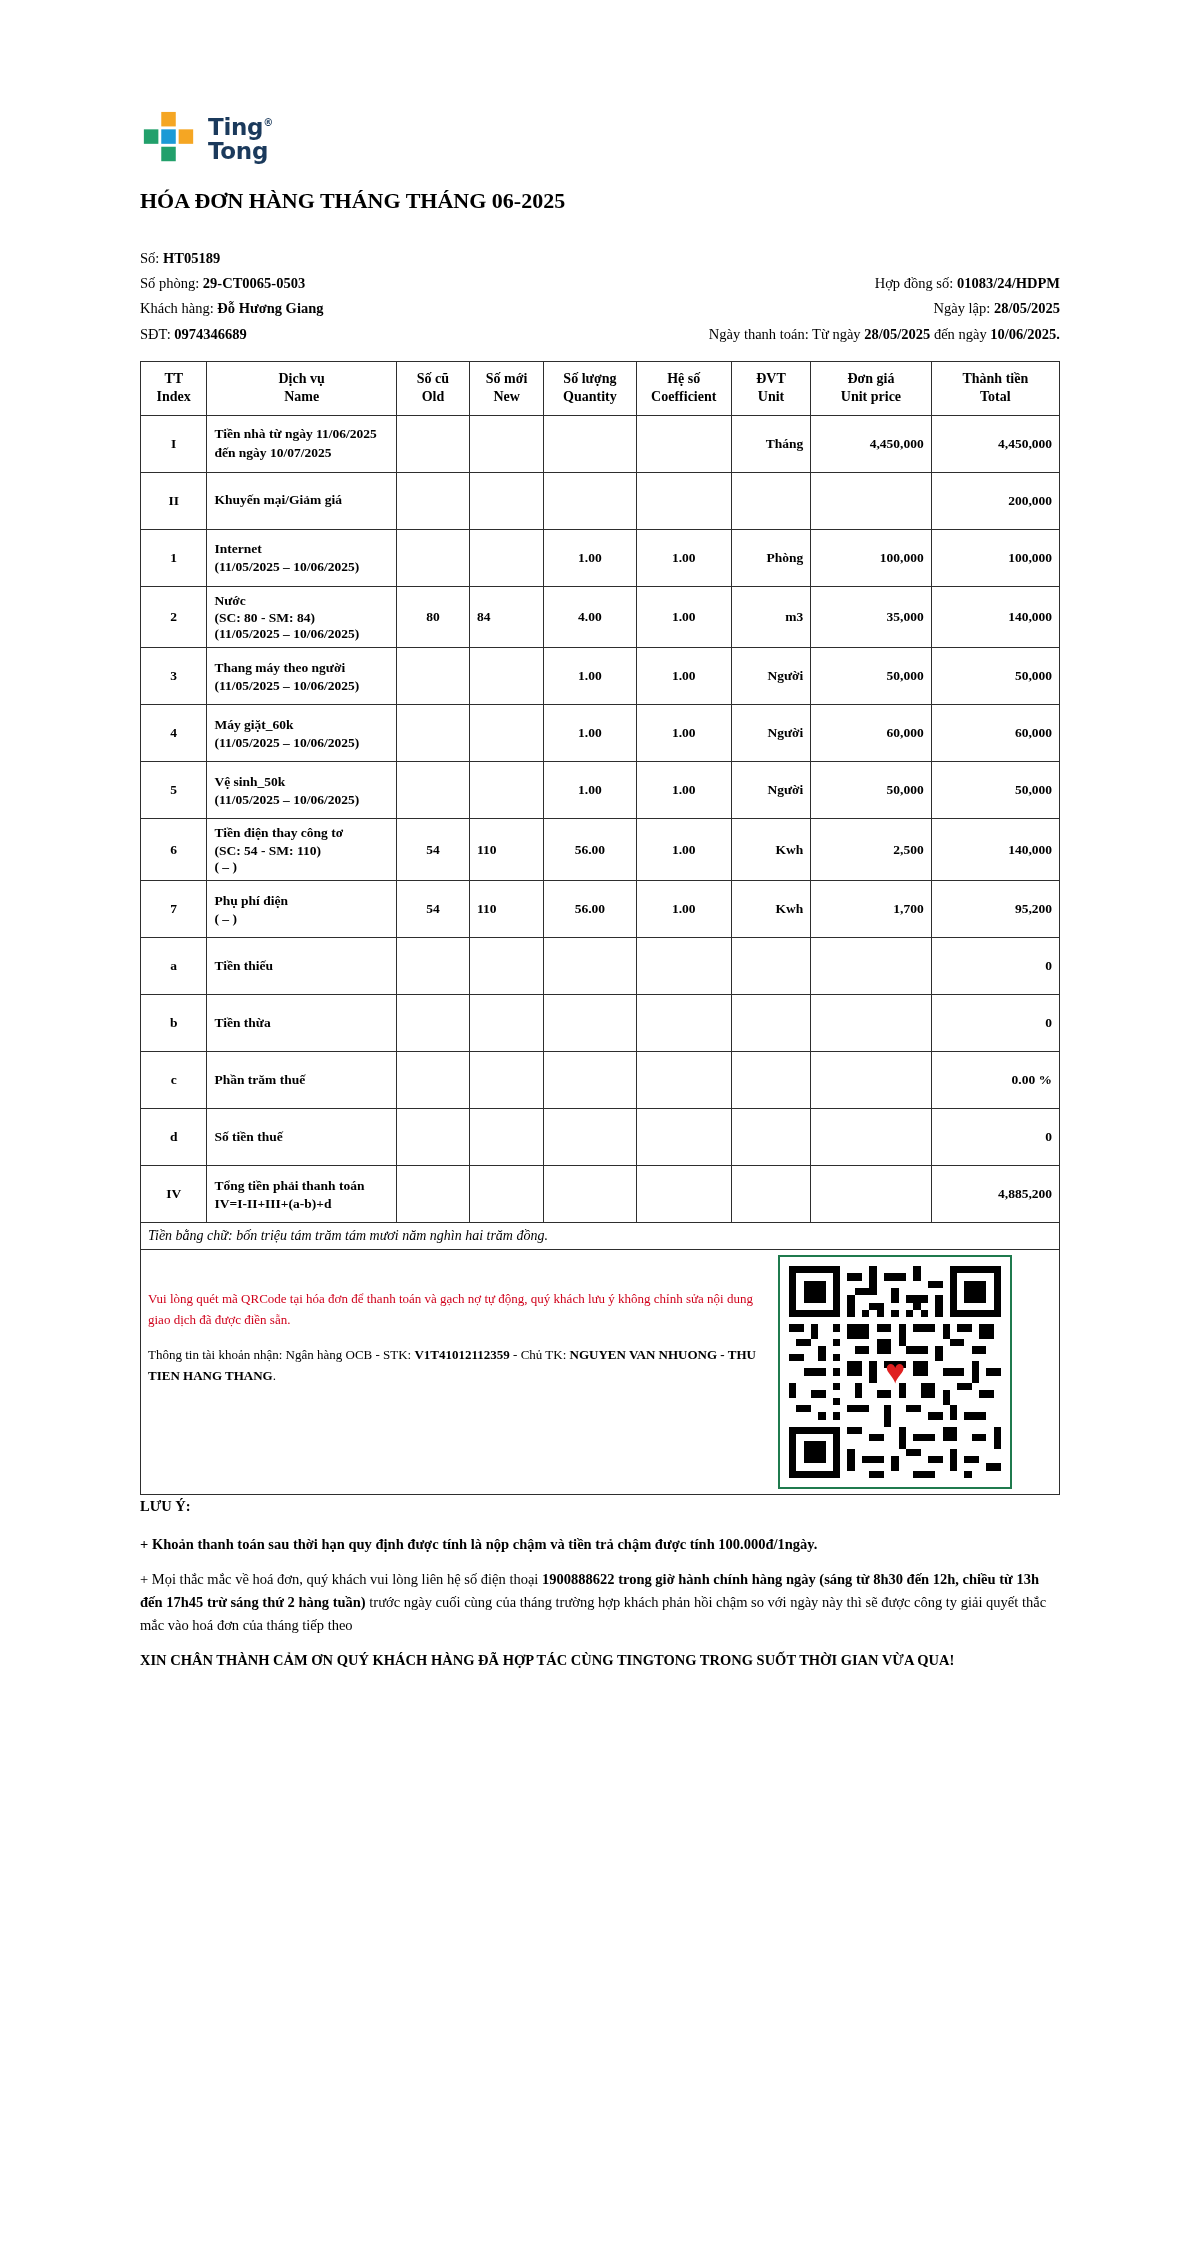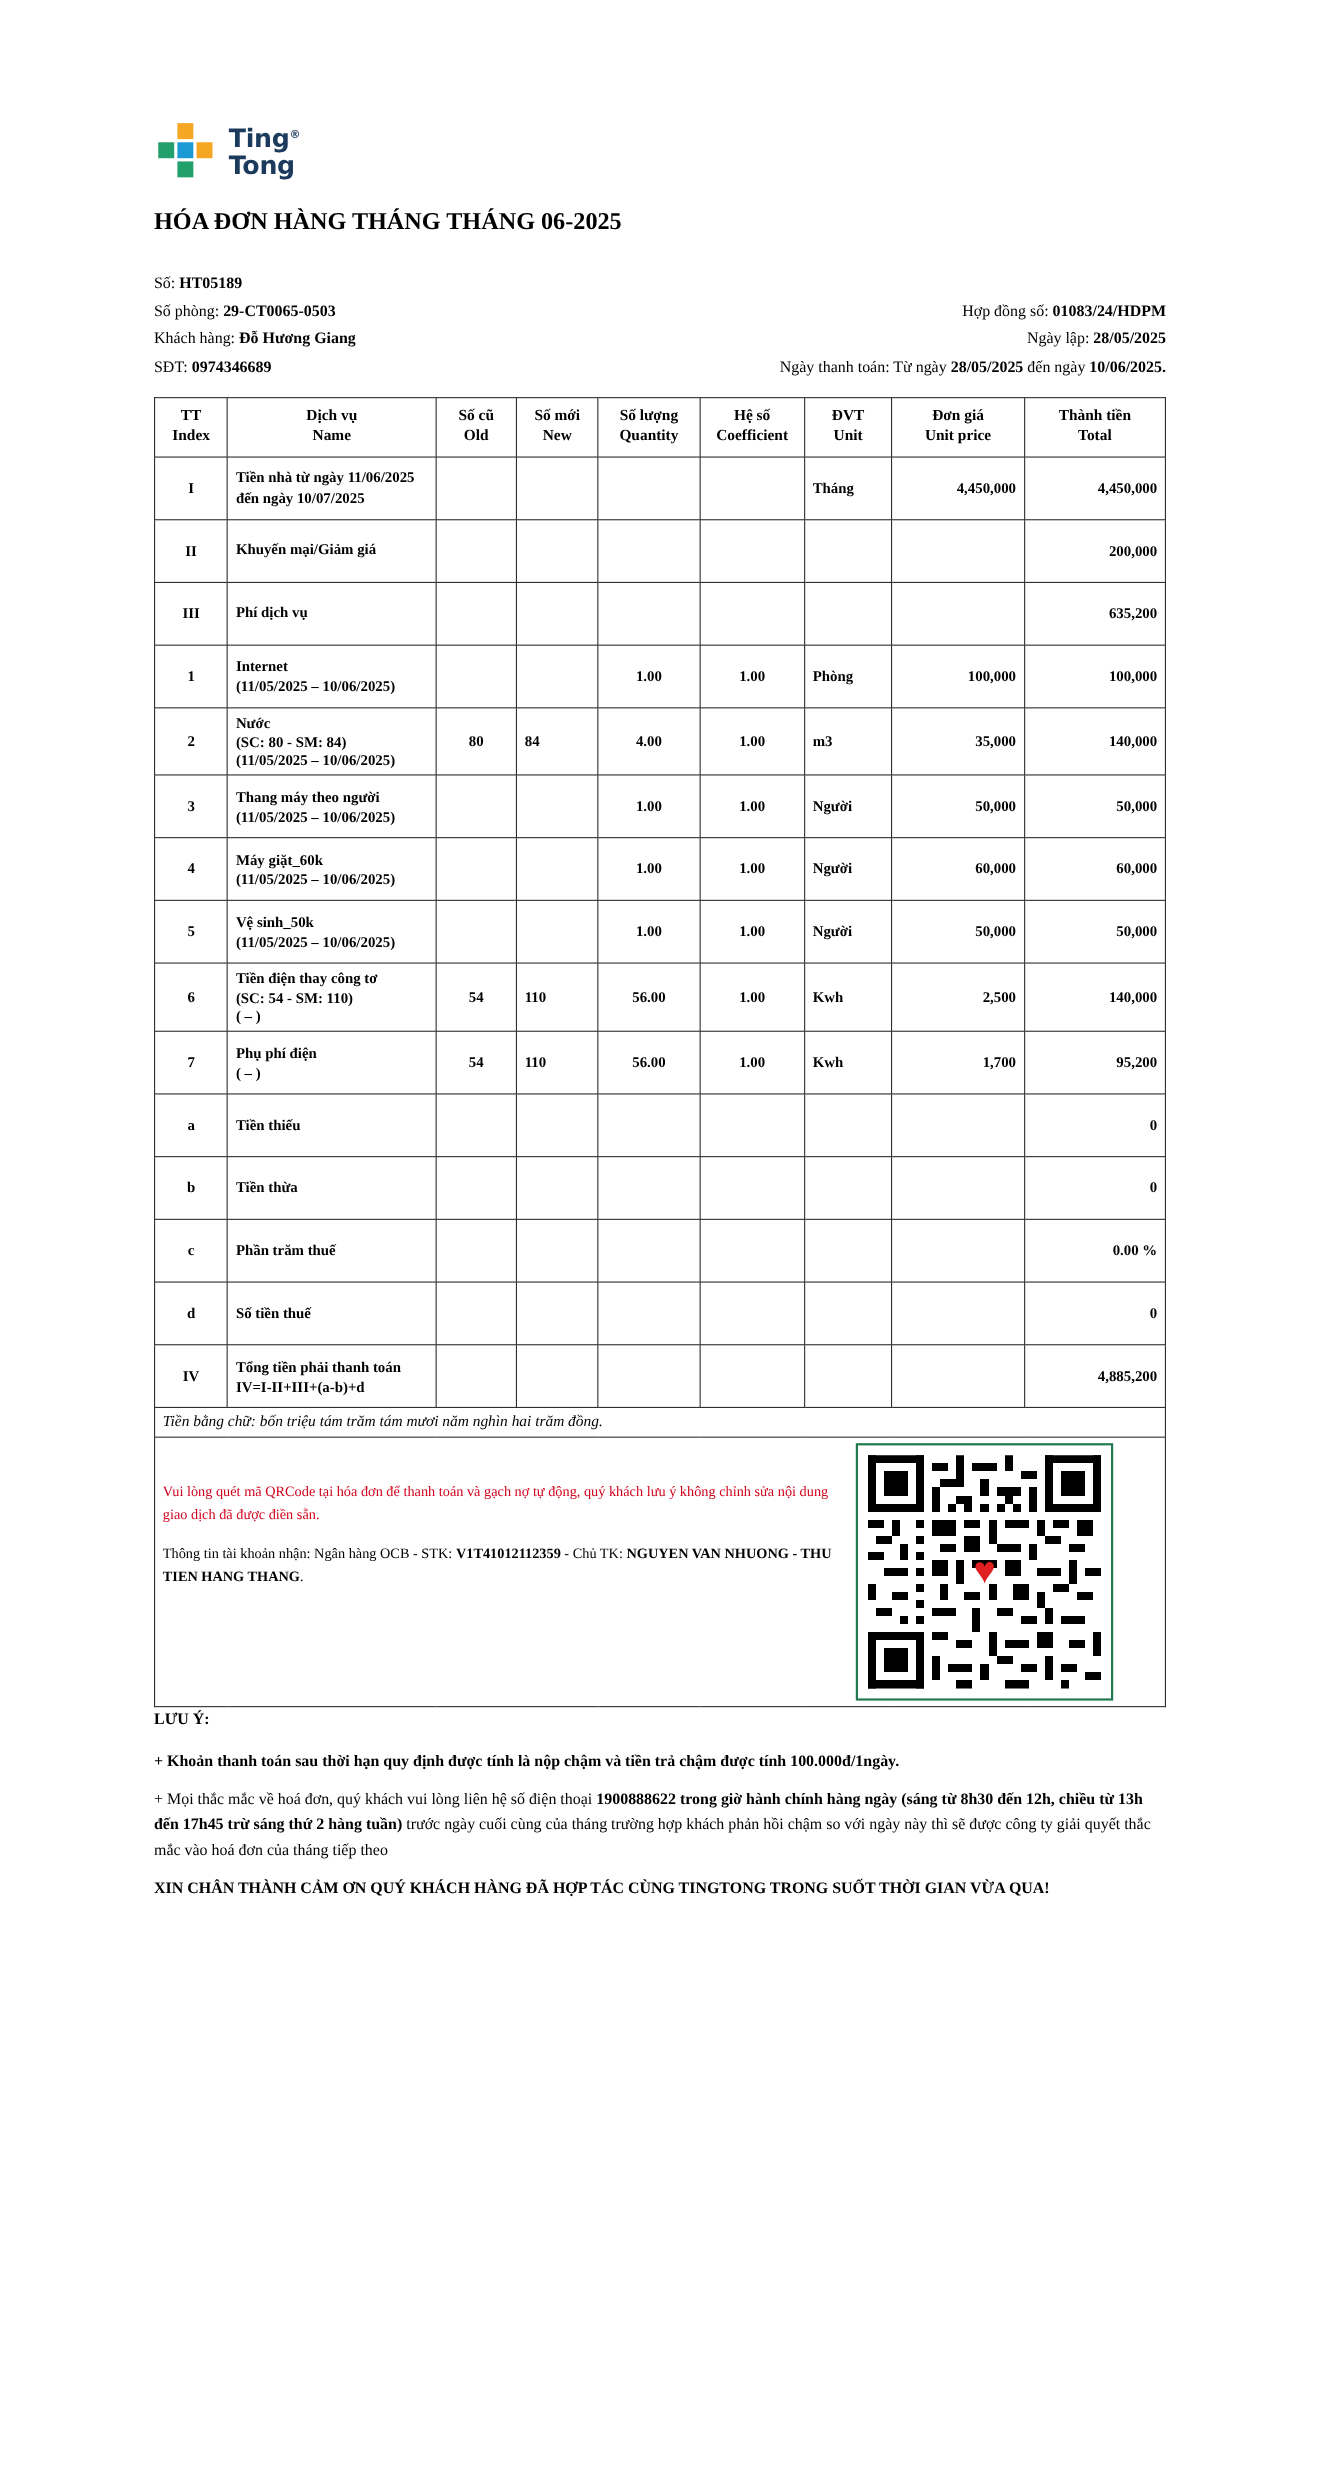--- a/index.html
+++ b/index.html
@@ -92,21 +92,21 @@
     line-height: 1.3;
     padding: 8px 4px;
     font-size: 14px;
   }
   .c-idx   { width: 58px;  text-align: center; font-weight: bold; }
   .c-name  { width: 205px; }
   .c-old   { width: 70px;  text-align: center; font-weight: bold; }
   .c-new   { width: 70px;  text-align: left; font-weight: bold; }
   .c-qty   { width: 86px;  text-align: center; font-weight: bold; }
   .c-coef  { width: 86px;  text-align: center; font-weight: bold; }
-  .c-unit  { width: 72px;  text-align: left; font-weight: bold; }
+  .c-unit  { width: 72px;  text-align: right; font-weight: bold; }
   .c-price { width: 120px; text-align: right;  font-weight: bold; }
   .c-total { width: 130px; text-align: right;  font-weight: bold; }
   .svc-name { font-weight: bold; line-height: 1.4; }
   .svc-sub  { font-weight: bold; }
   .row-tall td { height: 46px; }
   .words-row td {
     font-style: italic;
     padding: 9px 14px 9px 52px;
     font-weight: normal;
     font-size: 14px;
@@ -248,33 +248,20 @@
           <td class="c-name">
             <div class="svc-name">Khuyến mại/Giảm giá</div>
           </td>
           <td class="c-old"></td>
           <td class="c-new"></td>
           <td class="c-qty"></td>
           <td class="c-coef"></td>
           <td class="c-unit"></td>
           <td class="c-price"></td>
           <td class="c-total">200,000</td>
-        </tr>
-        <tr class="row-tall">
-          <td class="c-idx">III</td>
-          <td class="c-name">
-            <div class="svc-name">Phí dịch vụ</div>
-          </td>
-          <td class="c-old"></td>
-          <td class="c-new"></td>
-          <td class="c-qty"></td>
-          <td class="c-coef"></td>
-          <td class="c-unit"></td>
-          <td class="c-price"></td>
-          <td class="c-total">635,200</td>
         </tr>
         <tr class="row-tall">
           <td class="c-idx">1</td>
           <td class="c-name">
             <div class="svc-name">Internet</div>
             <div class="svc-sub">(11/05/2025 – 10/06/2025)</div>
           </td>
           <td class="c-old"></td>
           <td class="c-new"></td>
           <td class="c-qty">1.00</td>

